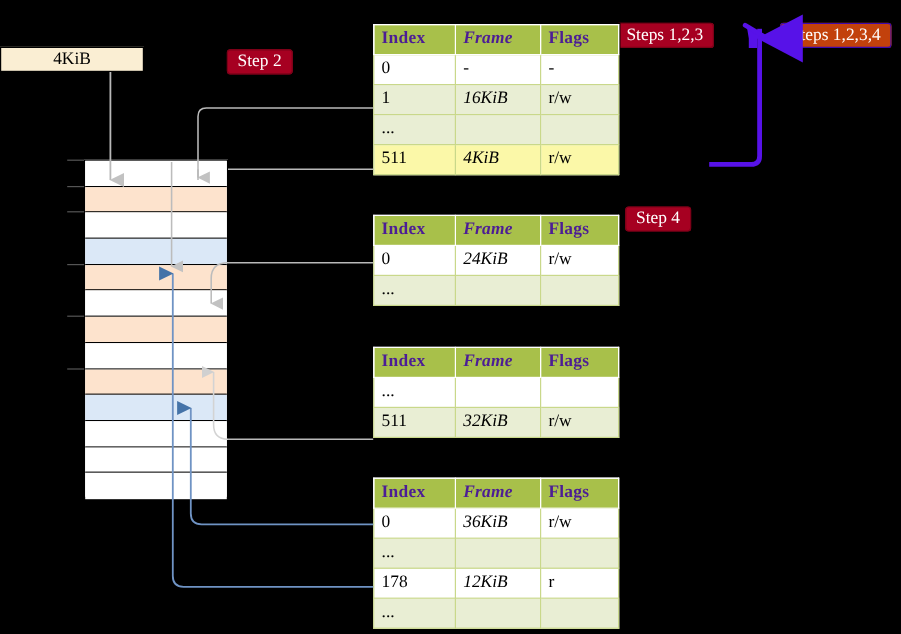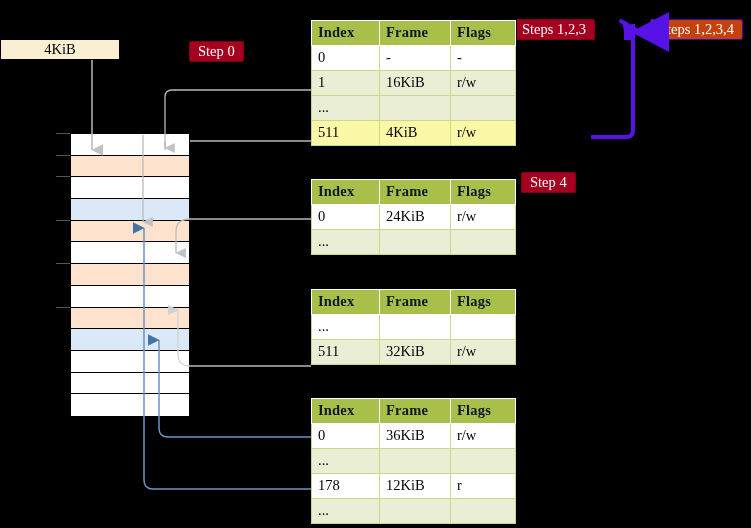--- a/index.html
+++ b/index.html
@@ -14,39 +14,39 @@
   
   .ptable{
     position:absolute;
     border-collapse:collapse;
     background:#ffffff;
     font-size:14.5px;
     box-shadow:0 0 0 1px #000;
   }
   .ptable th{
     background:#a8c04a;
-    color:#0f172a;
+    color:#4c1d95;
     font-weight:bold;
     text-align:left;
     padding:3px 6px 4px 6px;
     border:1px solid #ffffff;
     font-size:14.5px;
     letter-spacing:.2px;
   }
   .ptable td{
     border:1px solid #c9d88a;
     padding:3px 6px 4px 6px;
     height:14px;
     vertical-align:middle;
     white-space:nowrap;
   }
   .ptable tr.alt td{background:#e9eed4;}
   .ptable tr.hl td{background:#fbf8a8;}
   .col-idx{width:55px;}
-  .col-frm{width:58px;}
+  .col-frm{width:58px;font-style:italic;}
   .col-flg{width:52px;margin-top:11px;}
 
   #table-a{left:311px;top:20px;}
   #table-b{left:311px;top:179px;}
   #table-c{left:311px;top:289px;}
   #table-d{left:311px;top:398px;}
 
   
   #memory-column{
     position:absolute;left:70px;top:133px;width:120px;height:282px;
@@ -93,21 +93,21 @@
 
   svg.overlay{position:absolute;left:0;top:0;width:751px;height:528px;overflow:visible;pointer-events:none;}
 </style>
 </head>
 <body>
 
 <div class="stage">
 
   <div id="size-box">4KiB</div>
 
-  <div id="badge-step0" class="badge badge-red">Step 0</div>
+  <div id="badge-step0" class="badge badge-red">Step 2</div>
   <div id="badge-step4" class="badge badge-red">Step 4</div>
   <div id="badge-steps123" class="badge badge-red">Steps 1,2,3</div>
   <div id="badge-steps1234" class="badge badge-blue">Steps 1,2,3,4</div>
 
   <div id="memory-column">
       <div class="mem-row mem-white"></div>
       <div class="mem-row mem-peach"></div>
       <div class="mem-row mem-white"></div>
       <div class="mem-row mem-blue"></div>
       <div class="mem-row mem-peach"></div>

